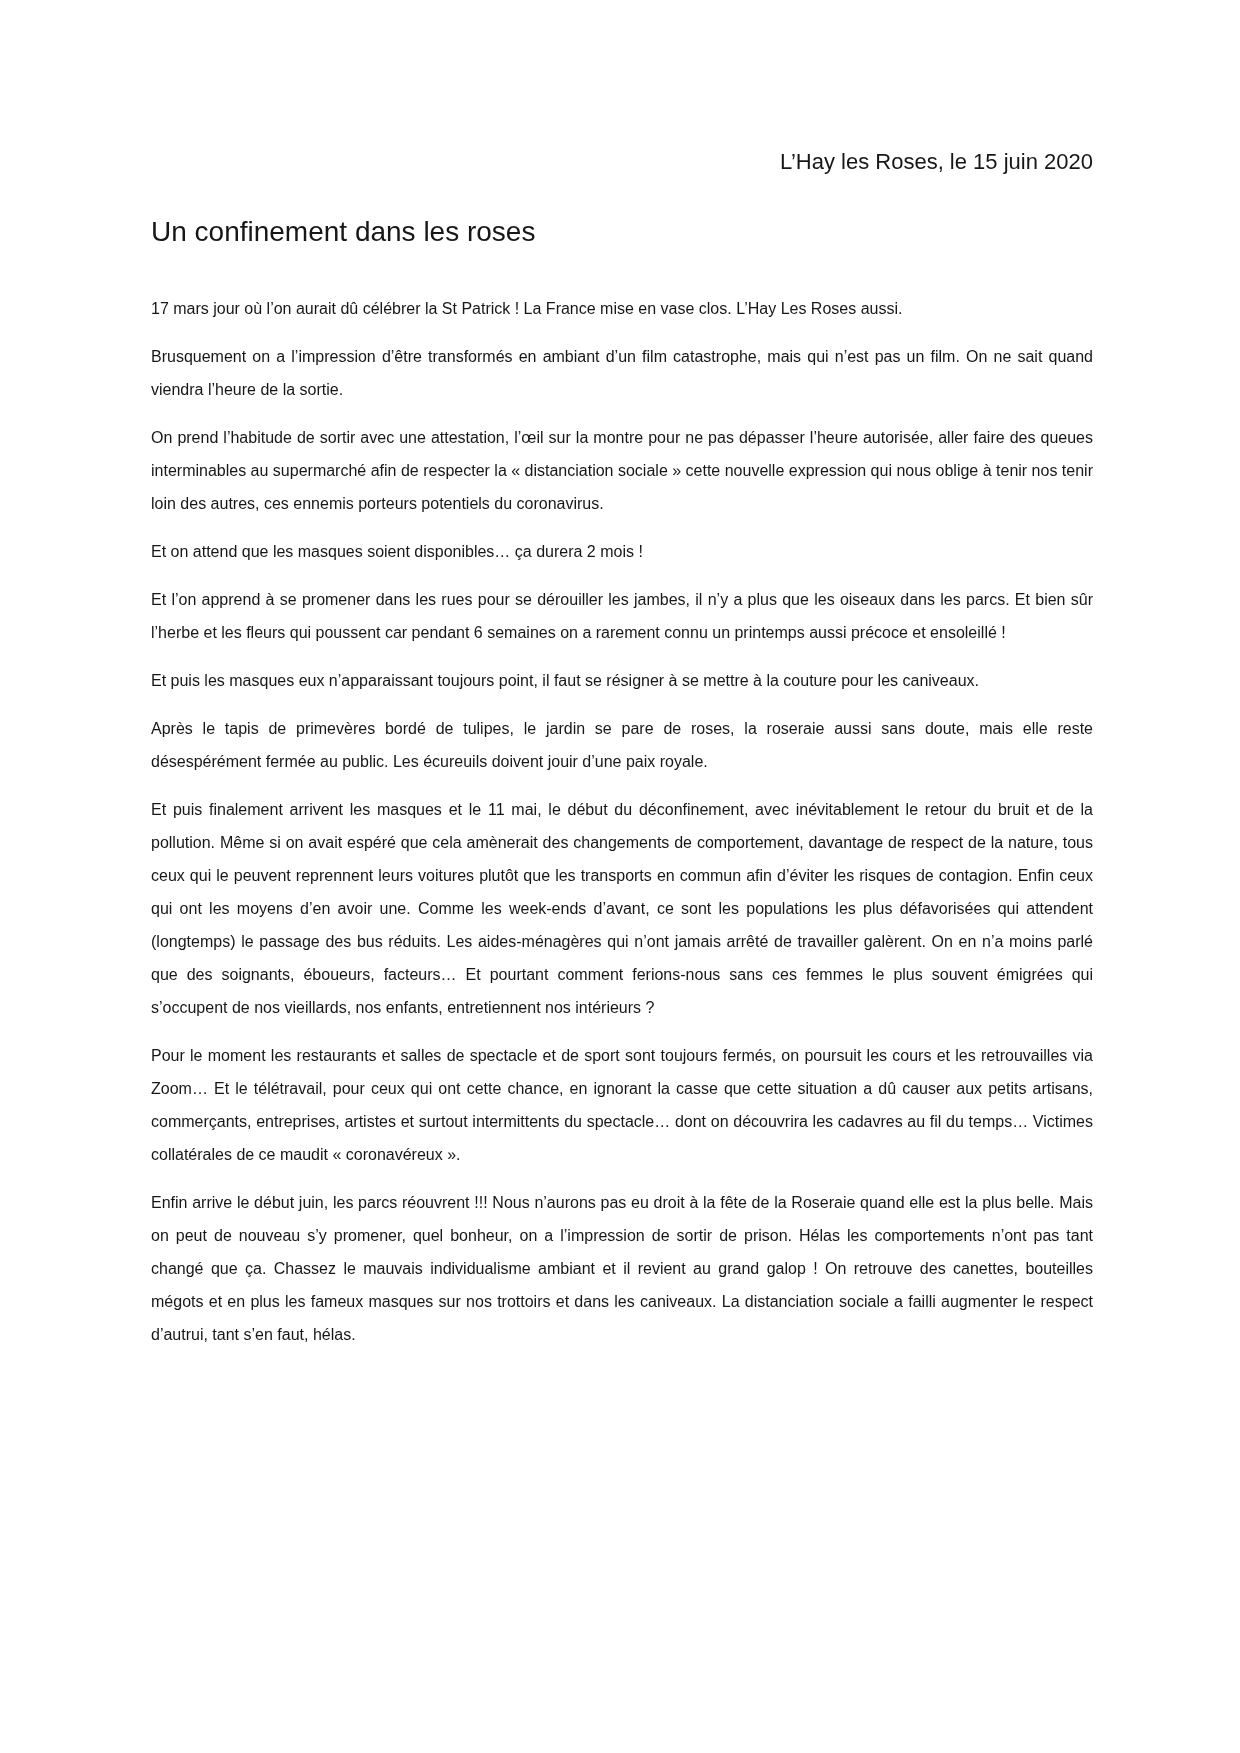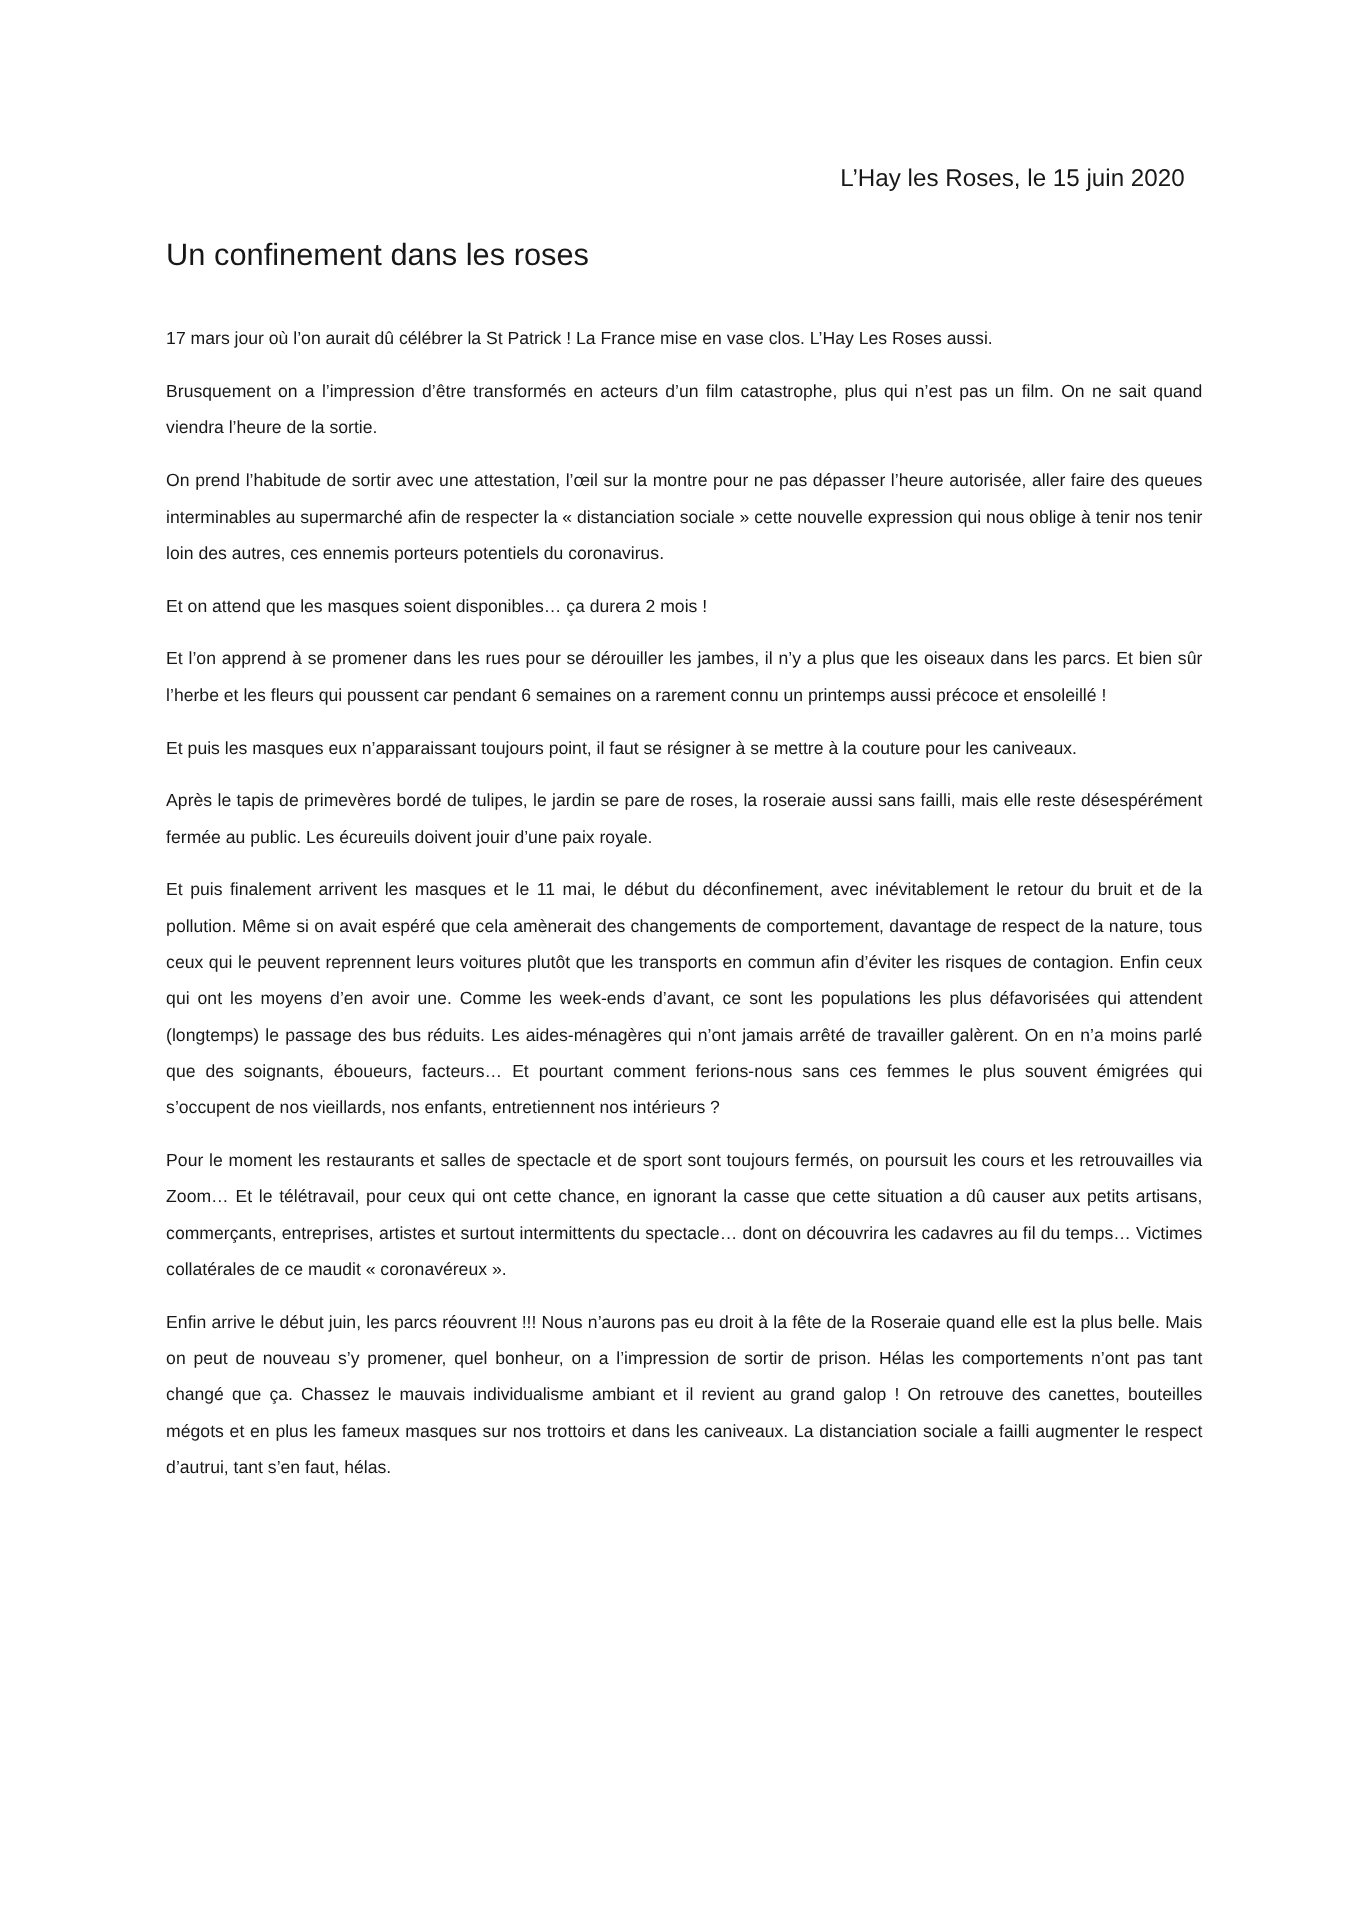--- a/index.html
+++ b/index.html
@@ -16,21 +16,21 @@
     box-sizing: border-box;
     padding: 145px 147px 0 151px;
     font-family: "Liberation Sans", "DejaVu Sans", sans-serif;
     color: #171717;
     overflow: hidden;
   }
   .dateline {
     text-align: right;
     font-size: 22px;
     line-height: 33px;
-    margin: 0 16px 37px 0;
+    margin: 0 0 37px 0;
     white-space: nowrap;
   }
   .doc-title {
     font-size: 28px;
     font-weight: normal;
     line-height: 33px;
     margin: 0 0 44px 0;
   }
   .doc-body p {
     font-size: 16px;
@@ -43,23 +43,23 @@
 </head>
 <body>
 
 <div class="page">
   <div class="dateline">L’Hay les Roses, le 15 juin 2020</div>
 
   <h1 class="doc-title">Un confinement dans les roses</h1>
 
   <div class="doc-body">
     <p>17 mars jour où l’on aurait dû célébrer la St Patrick&nbsp;! La France mise en vase clos. L’Hay Les Roses aussi.</p>
-    <p>Brusquement on a l’impression d’être transformés en acteurs d’un film catastrophe, plus qui n’est pas un film. On ne sait quand viendra l’heure de la sortie.</p>
+    <p>Brusquement on a l’impression d’être transformés en ambiant d’un film catastrophe, mais qui n’est pas un film. On ne sait quand viendra l’heure de la sortie.</p>
     <p>On prend l’habitude de sortir avec une attestation, l’œil sur la montre pour ne pas dépasser l’heure autorisée, aller faire des queues interminables au supermarché afin de respecter la «&nbsp;distanciation sociale&nbsp;» cette nouvelle expression qui nous oblige à tenir nos tenir loin des autres, ces ennemis porteurs potentiels du coronavirus.</p>
     <p>Et on attend que les masques soient disponibles… ça durera 2 mois&nbsp;!</p>
     <p>Et l’on apprend à se promener dans les rues pour se dérouiller les jambes, il n’y a plus que les oiseaux dans les parcs. Et bien sûr l’herbe et les fleurs qui poussent car pendant 6 semaines on a rarement connu un printemps aussi précoce et ensoleillé&nbsp;!</p>
     <p>Et puis les masques eux n’apparaissant toujours point, il faut se résigner à se mettre à la couture pour les caniveaux.</p>
-    <p>Après le tapis de primevères bordé de tulipes, le jardin se pare de roses, la roseraie aussi sans failli, mais elle reste désespérément fermée au public. Les écureuils doivent jouir d’une paix royale.</p>
+    <p>Après le tapis de primevères bordé de tulipes, le jardin se pare de roses, la roseraie aussi sans doute, mais elle reste désespérément fermée au public. Les écureuils doivent jouir d’une paix royale.</p>
     <p>Et puis finalement arrivent les masques et le 11 mai, le début du déconfinement, avec inévitablement le retour du bruit et de la pollution. Même si on avait espéré que cela amènerait des changements de comportement, davantage de respect de la nature, tous ceux qui le peuvent reprennent leurs voitures plutôt que les transports en commun afin d’éviter les risques de contagion. Enfin ceux qui ont les moyens d’en avoir une. Comme les week-ends d’avant, ce sont les populations les plus défavorisées qui attendent (longtemps) le passage des bus réduits. Les aides-ménagères qui n’ont jamais arrêté de travailler galèrent. On en n’a moins parlé que des soignants, éboueurs, facteurs… Et pourtant comment ferions-nous sans ces femmes le plus souvent émigrées qui s’occupent de nos vieillards, nos enfants, entretiennent nos intérieurs&nbsp;?</p>
     <p>Pour le moment les restaurants et salles de spectacle et de sport sont toujours fermés, on poursuit les cours et les retrouvailles via Zoom… Et le télétravail, pour ceux qui ont cette chance, en ignorant la casse que cette situation a dû causer aux petits artisans, commerçants, entreprises, artistes et surtout intermittents du spectacle… dont on découvrira les cadavres au fil du temps… Victimes collatérales de ce maudit «&nbsp;coronavéreux&nbsp;».</p>
     <p>Enfin arrive le début juin, les parcs réouvrent&nbsp;!!! Nous n’aurons pas eu droit à la fête de la Roseraie quand elle est la plus belle. Mais on peut de nouveau s’y promener, quel bonheur, on a l’impression de sortir de prison. Hélas les comportements n’ont pas tant changé que ça. Chassez le mauvais individualisme ambiant et il revient au grand galop&nbsp;! On retrouve des canettes, bouteilles mégots et en plus les fameux masques sur nos trottoirs et dans les caniveaux. La distanciation sociale a failli augmenter le respect d’autrui, tant s’en faut, hélas.</p>
   </div>
 </div>
 
 </body></html>

